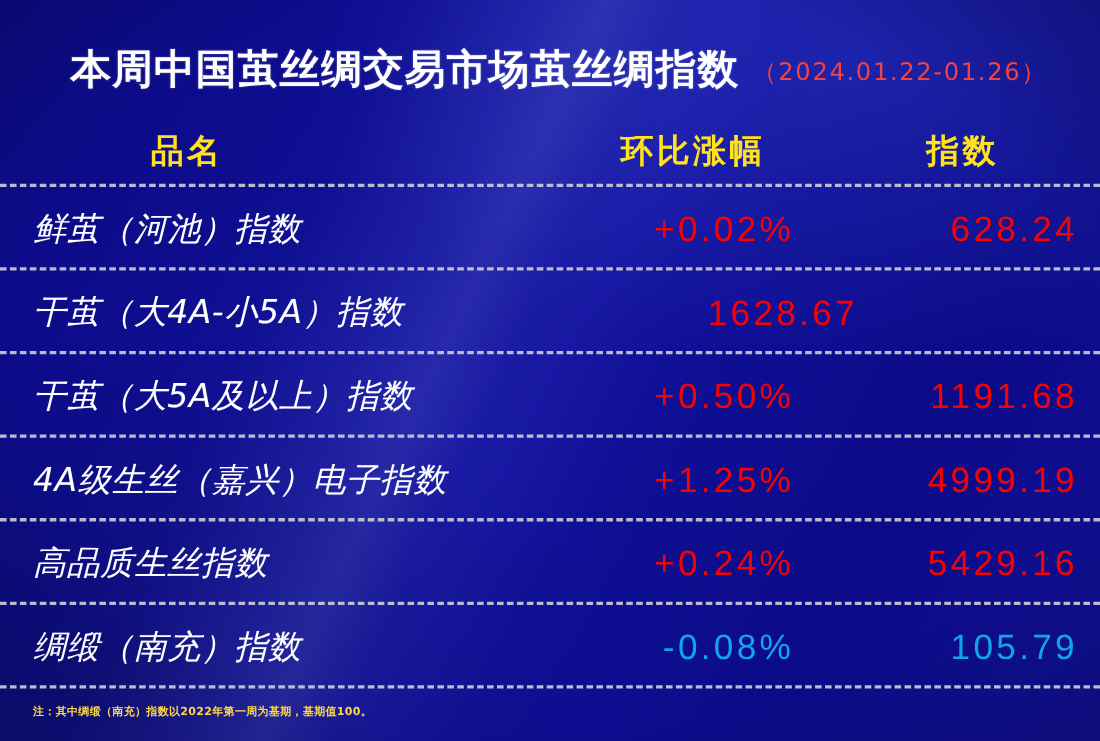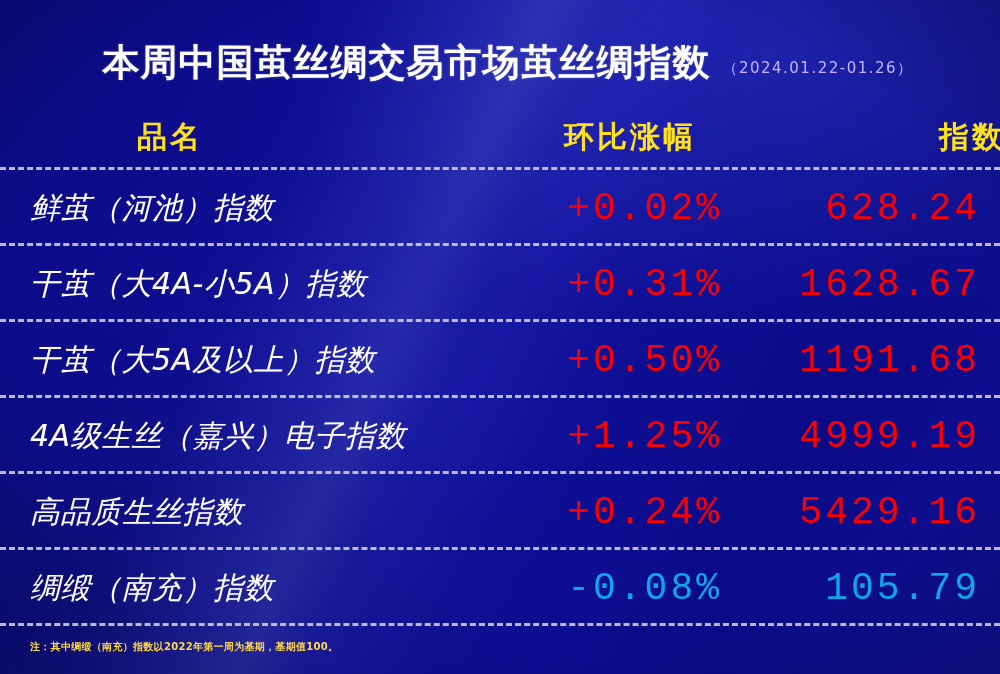--- a/index.html
+++ b/index.html
@@ -65,23 +65,23 @@
   }
   #title-main {
     font-size: 37px;
     font-weight: 700;
     color: #ffffff;
     letter-spacing: 1px;
     white-space: nowrap;
     text-shadow: 0 0 2px rgba(255,255,255,0.35);
   }
   #title-date {
-    font-size: 15px;
+    font-size: 22px;
     font-weight: 400;
-    color: #c4b5fd;
+    color: #ef4444;
     white-space: nowrap;
     margin-left: 12px;
     letter-spacing: 1.5px;
     position: relative;
     top: -2px;
   }
 
   
   #table {
     position: absolute;
@@ -116,21 +116,21 @@
     width: 260px;
     box-sizing: border-box;
     text-align: right;
     padding-right: 20px;
     white-space: nowrap;
   }
 
   
   .head-row .c-name { text-align: center; padding-left: 0; }
   .head-row .c-chg  { text-align: center; padding-right: 0; }
-  .head-row .c-idx  { padding-right: 0; }
+  .head-row .c-idx  { text-align: center; padding-right: 0; }
   .head-row .c-name span,
   .head-row .c-chg span,
   .head-row .c-idx span {
     color: #ffe11c;
     font-size: 30px;
     font-weight: 700;
     letter-spacing: 3px;
   }
   .head-row .c-name span { position: relative; left: -100px; }
   .head-row .c-chg span  { position: relative; left: -10px; }
@@ -138,24 +138,24 @@
 
   .name-text {
     color: #ffffff;
     font-size: 30px;
     font-weight: 500;
     letter-spacing: 0.5px;
     text-shadow: 0 0 1px rgba(255,255,255,0.25);
     font-style: italic;
   }
   .val {
-    font-size: 38px;
+    font-size: 32px;
     font-weight: 500;
     letter-spacing: 3px;
-    font-family: Liberation Mono, monospace;
+    font-family: Liberation Sans, sans-serif;
   }
   .val.up   { color: #fb0000; }
   .val.down { color: #0ea5e9; }
 
   
   .sep {
     position: absolute;
     left: 0;
     width: 1000px;
     height: 0;
@@ -213,23 +213,20 @@
       <div class="c-idx">
         <span class="val up">628.24</span>
       </div>
       <div class="sep" style="bottom:0"></div>
     </div>
 
     <div class="row data-row">
       <div class="c-name">
         <span class="name-text">干茧（大4A-小5A）指数</span>
       </div>
-      <div class="c-chg">
-        <span class="val up">+0.31%</span>
-      </div>
       <div class="c-idx">
         <span class="val up">1628.67</span>
       </div>
       <div class="sep" style="bottom:0"></div>
     </div>
 
     <div class="row data-row">
       <div class="c-name">
         <span class="name-text">干茧（大5A及以上）指数</span>
       </div>

